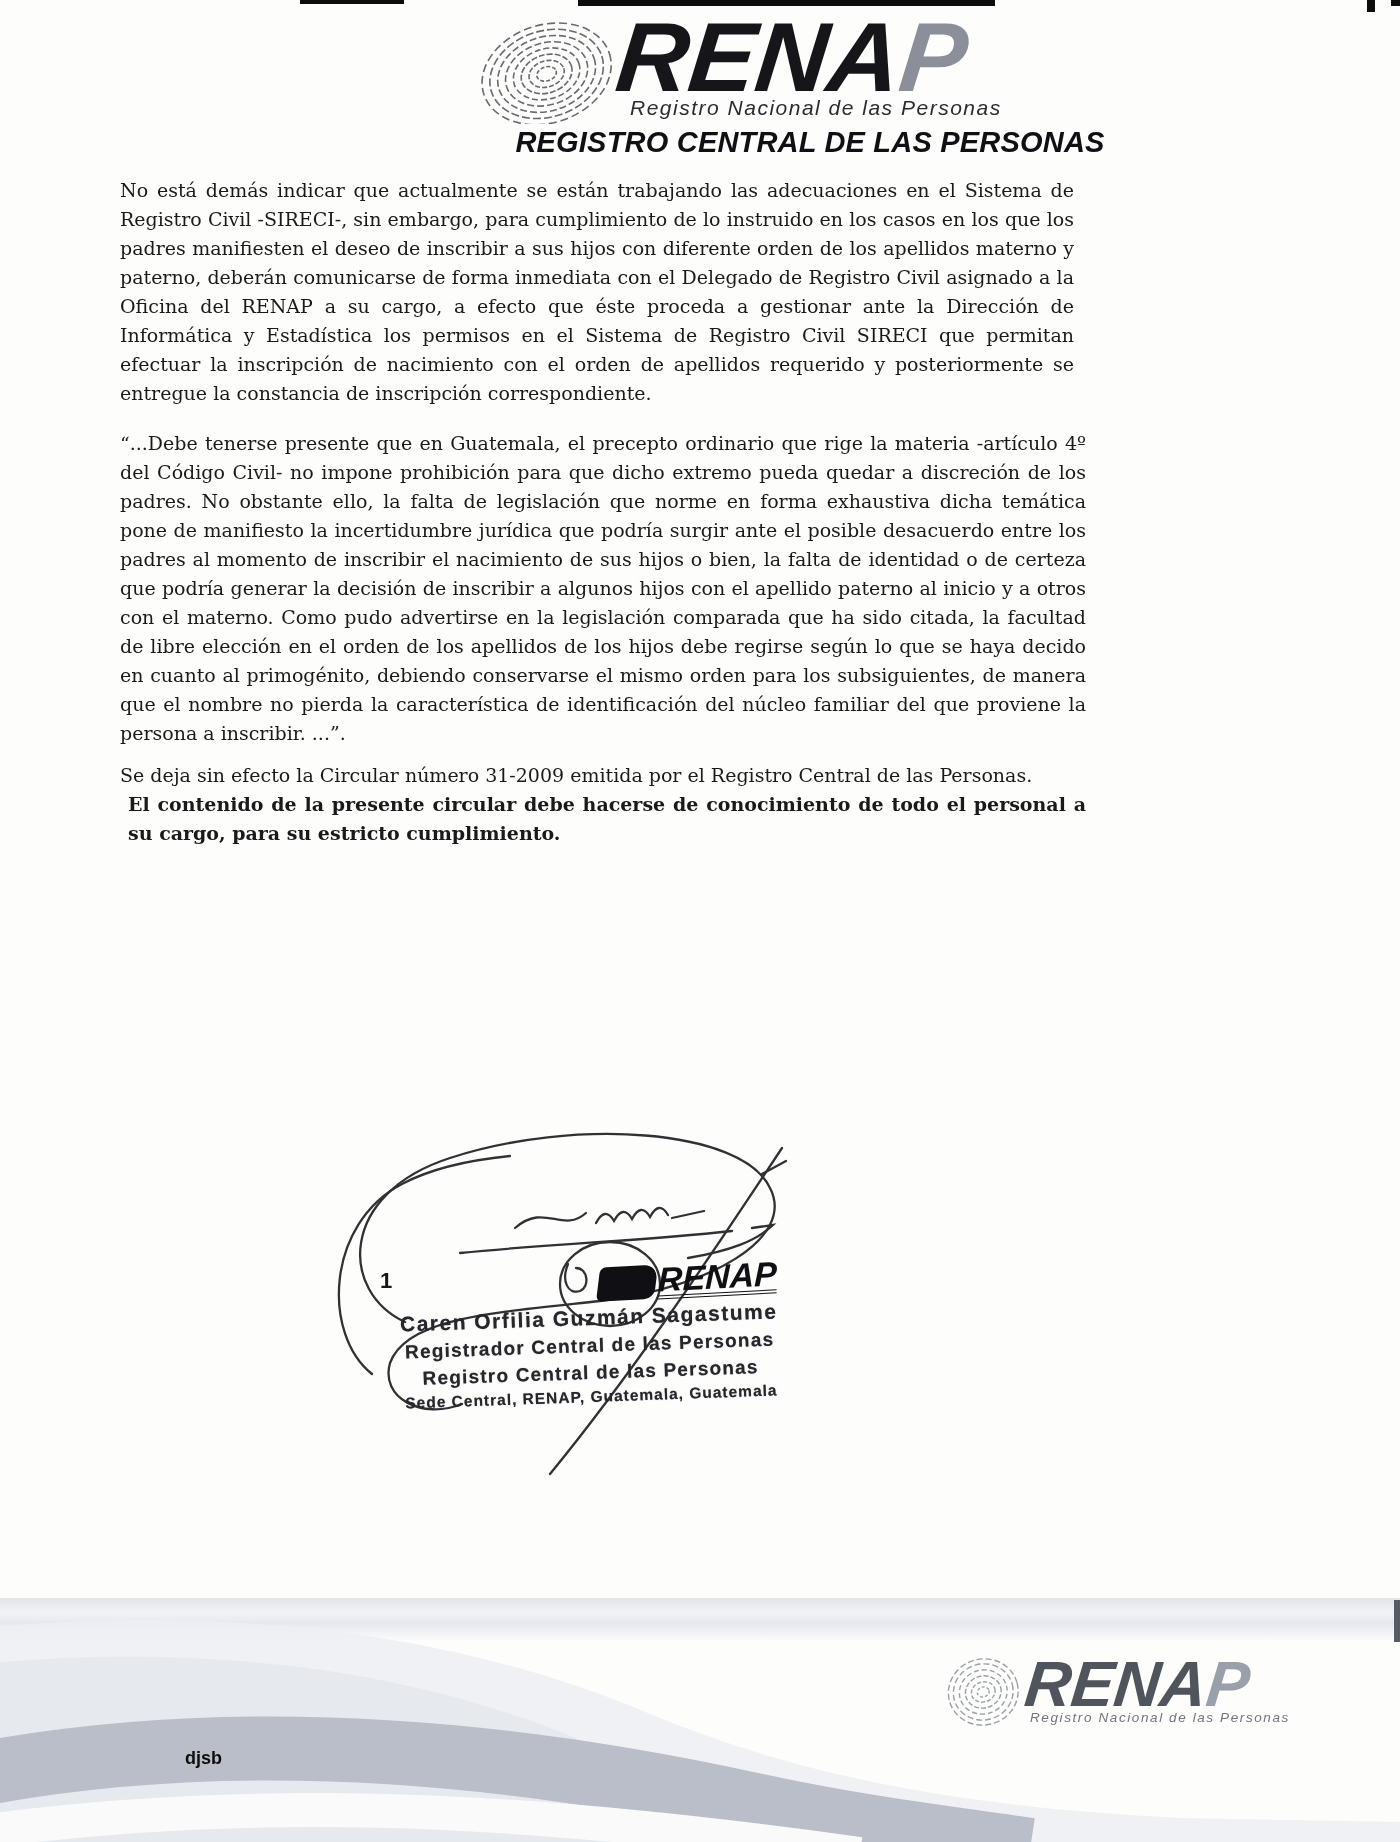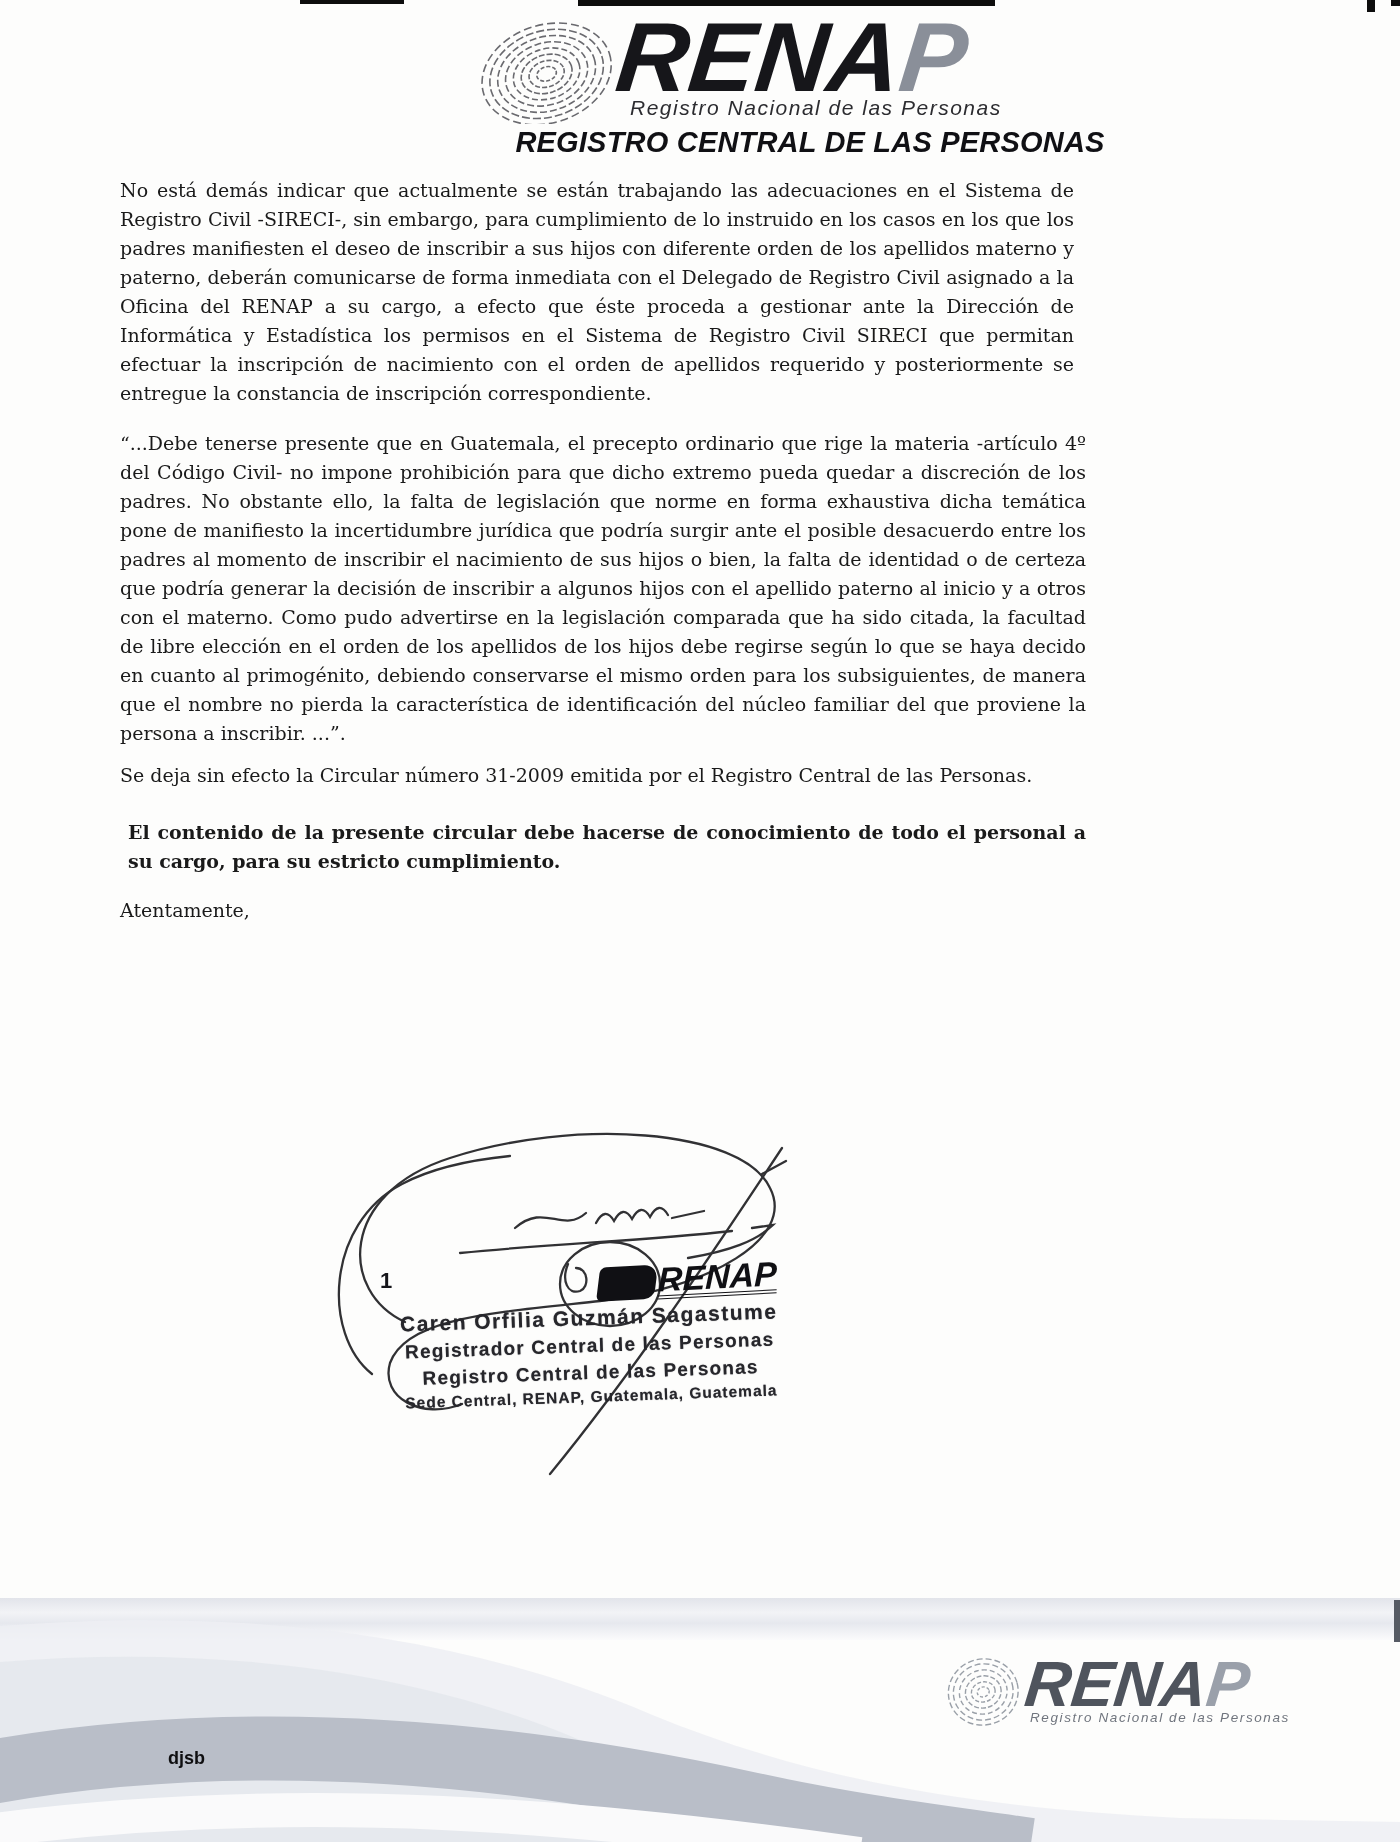--- a/index.html
+++ b/index.html
@@ -46,21 +46,21 @@
   }
 
   
   .body-text{
     position:absolute;left:120px;top:176px;width:966px;
     font-size:19px;line-height:29px;text-align:justify;
   }
   .body-text p{margin:0 12px 21px 0;}
   .body-text p.p-quote{margin:0 0 13px 0;}
   .body-text p.p-intro{margin:0;}
-  .body-text p.p-single{margin:0 0 28px 0;}
+  .body-text p.p-single{margin:0 0 0 0;}
   .body-text p.p-last{margin:0 0 20px 8px;font-weight:bold;}
   .closing{margin-top:6px;}
 
   
   .signature-svg{position:absolute;left:310px;top:1072px;}
   .page-num{
     position:absolute;left:380px;top:1268px;
     font-family:"Liberation Sans", sans-serif;
     font-weight:bold;font-size:22px;color:#15151a;
   }
@@ -89,21 +89,21 @@
     text-shadow:0 0 1px rgba(40,40,45,.55);
   }
   .stamp-name{font-size:21px;letter-spacing:1.5px;margin-bottom:5px;}
   .stamp-role1{font-size:19px;letter-spacing:1.2px;margin-bottom:5px;}
   .stamp-role2{font-size:19px;letter-spacing:1.2px;margin-bottom:4px;}
   .stamp-role3{font-size:15.5px;letter-spacing:1px;}
 
   
   .footer-waves{position:absolute;left:0;top:1592px;}
   .footer-initials{
-    position:absolute;left:168px;top:1748px;
+    position:absolute;left:185px;top:1748px;
     font-family:"Liberation Sans", sans-serif;
     font-weight:bold;font-size:18px;color:#0e0e10;
   }
   .ftr-fingerprint{position:absolute;left:946px;top:1652px;}
   .ftr-wordmark{
     position:absolute;left:1022px;top:1652px;
     font-family:"Liberation Sans", sans-serif;
     font-weight:bold;font-style:italic;
     font-size:64px;line-height:1;
     transform:skewX(-6deg);transform-origin:left bottom;
@@ -147,21 +147,20 @@
     <div class="wordmark"><span>RENA</span><span class="gray">P</span></div>
     <div class="tagline">Registro Nacional de las Personas</div>
   </div>
   <div class="doc-title">REGISTRO CENTRAL DE LAS PERSONAS</div>
 
   <div class="body-text">
     <p>No está demás indicar que actualmente se están trabajando las adecuaciones en el Sistema de Registro Civil -SIRECI-, sin embargo, para cumplimiento de lo instruido en los casos en los que los padres manifiesten el deseo de inscribir a sus hijos con diferente orden de los apellidos materno y paterno, deberán comunicarse de forma inmediata con el Delegado de Registro Civil asignado a la Oficina del RENAP a su cargo, a efecto que éste proceda a gestionar ante la Dirección de Informática y Estadística los permisos en el Sistema de Registro Civil SIRECI que permitan efectuar la inscripción de nacimiento con el orden de apellidos requerido y posteriormente se entregue la constancia de inscripción correspondiente.</p>
     <p class="p-quote">“...Debe tenerse presente que en Guatemala, el precepto ordinario que rige la materia -artículo 4º del Código Civil- no impone prohibición para que dicho extremo pueda quedar a discreción de los padres.  No obstante ello, la falta de legislación que norme en forma exhaustiva dicha temática pone de manifiesto la incertidumbre jurídica que podría surgir ante el posible desacuerdo entre los padres al momento de inscribir el nacimiento de sus hijos o bien, la falta de identidad o de certeza que podría generar la decisión de inscribir a algunos hijos con el apellido paterno al inicio y a otros con el materno. Como pudo advertirse en la legislación comparada que ha sido citada, la facultad de libre elección en el orden de los apellidos de los hijos debe regirse según lo que se haya decido en cuanto al primogénito, debiendo conservarse el mismo orden para los subsiguientes, de manera que el nombre no pierda la característica de identificación del núcleo familiar del que proviene la persona a inscribir. ...”.</p>
     <p class="p-single">Se deja sin efecto la Circular número 31-2009 emitida por el Registro Central de las Personas.</p>
     <p class="p-last">El contenido de la presente circular debe hacerse de conocimiento de todo el personal a su cargo, para su estricto cumplimiento.</p>
-    <p class="closing">Atentamente,</p>
   </div>
 
   <svg class="signature-svg" width="540" height="410" viewBox="0 0 540 410">
     <g fill="none" stroke="#1c1c1f" stroke-width="2.3" stroke-linecap="round" opacity="0.9">
       <path d="M95,250 C30,220 28,122 140,86 C262,46 432,56 460,116 C486,166 400,216 290,229 C180,241 96,246 80,291 C70,326 112,348 152,332"></path>
       <path d="M62,302 C12,262 16,152 92,112 C120,97 160,88 200,84"></path>
       <path d="M205,156 C235,130 252,162 276,141"></path>
       <path d="M286,151 q9,-17 18,-2 q9,-17 18,-2 q9,-17 18,-2 q9,-17 18,-2"></path>
       <path d="M362,146 l32,-7"></path>
       <path d="M150,181 C250,171 332,169 422,159"></path>

